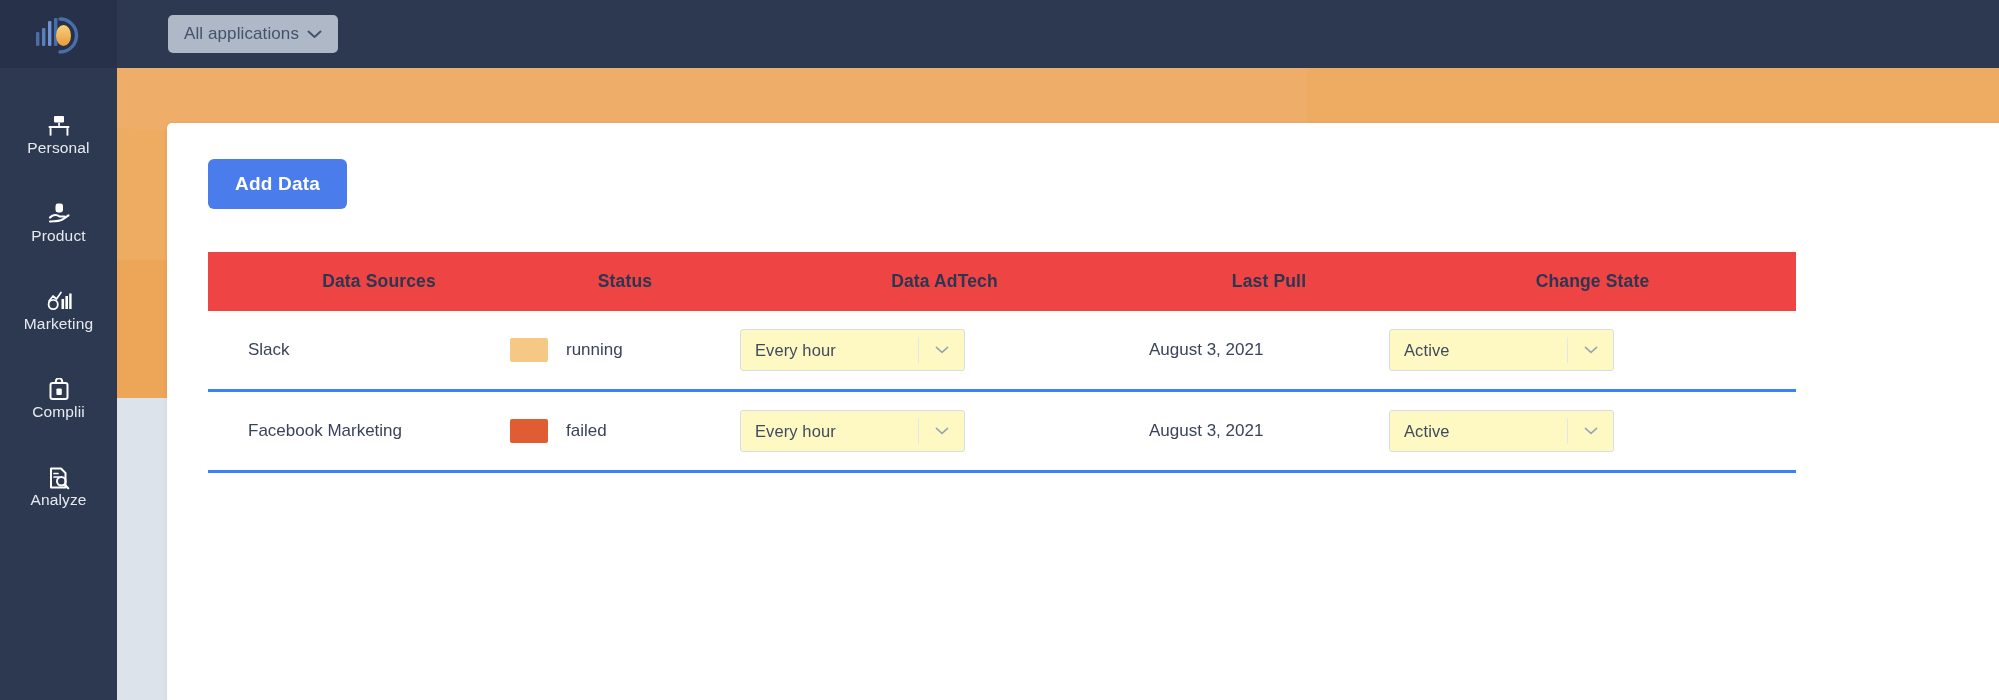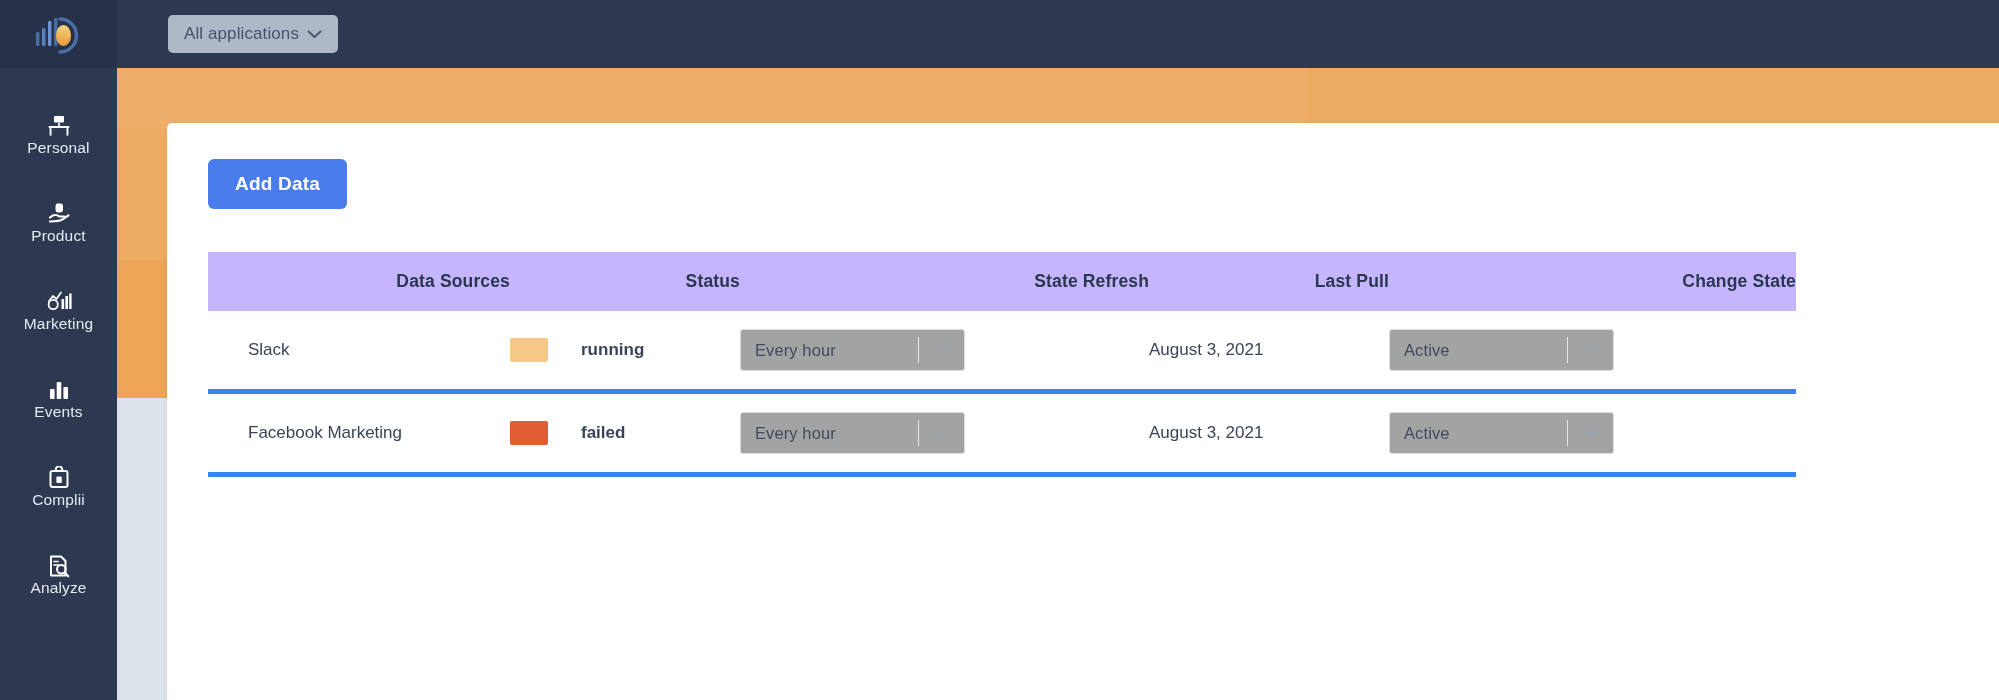--- a/index.html
+++ b/index.html
@@ -146,59 +146,59 @@
   }
 
   
   table.dt {
     margin-top: 43px;
     width: 1588px;
     border-collapse: collapse;
     table-layout: fixed;
   }
   table.dt thead th {
-    background: #c4b5fd;
-    text-align: right;
+    background: #ef4444;
+    text-align: center;
     font-size: 17.5px;
     font-weight: bold;
     color: #2b3650;
     padding: 19px 0 19px 0;
     letter-spacing: .15px;
   }
   table.dt thead th:first-child { padding-left: 40px; }
   table.dt tbody td {
-    border-bottom: 5px solid #3b82f6;
+    border-bottom: 3px solid #3b82f6;
     font-size: 17px;
     color: #3a4459;
     padding: 18px 0;
     height: 71px;
     vertical-align: middle;
   }
   table.dt tbody td:first-child { padding-left: 40px; }
   .col-src    { width: 302px; }
   .col-status { width: 230px; }
   .col-ref    { width: 409px; }
   .col-last   { width: 240px; }
   .col-state  { width: 407px; }
 
-  .status-cell { display: flex; align-items: center; gap: 33px; font-weight: bold; }
+  .status-cell { display: flex; align-items: center; gap: 18px; }
   .status-swatch {
     width: 38px; height: 24px;
     border-radius: 2px;
     flex: 0 0 38px;
   }
   .status-text { font-size: 17px; color: #3a4459; }
 
   
   .sel {
     width: 225px;
     height: 42px;
     border: 1px solid #d8dde5;
     border-radius: 3px;
-    background: #a3a3a3;
+    background: #fef9c3;
     display: flex;
     align-items: stretch;
     cursor: pointer;
     user-select: none;
   }
   .sel-value {
     flex: 1;
     display: flex;
     align-items: center;
     padding-left: 14px;
@@ -285,30 +285,20 @@
           <path d="M3 11 L7 6 L10.5 9 L15 2.5" fill="none" stroke="#fff" stroke-width="1.7" stroke-linecap="round" stroke-linejoin="round"></path>
           <circle cx="7.2" cy="14.5" r="4.6" fill="none" stroke="#fff" stroke-width="1.8"></circle>
           <rect x="15.5" y="9" width="2.6" height="10" fill="#fff"></rect>
           <rect x="19.4" y="6" width="2.6" height="13" fill="#fff"></rect>
           <rect x="23.2" y="3.5" width="2.4" height="15.5" fill="#fff"></rect>
         </svg>
       </span>
       <span class="nav-label">Marketing</span>
     </div>
 
-    <div class="nav-item">
-      <span class="nav-icon">
-        <svg width="26" height="24" viewBox="0 0 26 24">
-          <rect x="4" y="11" width="4.6" height="10" rx="1" fill="#fff"></rect>
-          <rect x="10.7" y="4" width="4.6" height="17" rx="1" fill="#fff"></rect>
-          <rect x="17.4" y="9" width="4.6" height="12" rx="1" fill="#fff"></rect>
-        </svg>
-      </span>
-      <span class="nav-label">Events</span>
-    </div>
 
 
     <div class="nav-item">
       <span class="nav-icon">
         <svg width="26" height="24" viewBox="0 0 26 24">
           <rect x="4.5" y="5" width="17" height="16" rx="2" fill="none" stroke="#fff" stroke-width="2"></rect>
           <path d="M9.8 5 V3.4 A3.2 3.2 0 0 1 16.2 3.4 V5" fill="none" stroke="#fff" stroke-width="2" stroke-linecap="round"></path>
           <rect x="10.4" y="10.5" width="5.4" height="6.5" rx="1.1" fill="#fff"></rect>
         </svg>
       </span>
@@ -338,21 +328,21 @@
           <col class="col-src">
             <col class="col-status">
             <col class="col-ref">
             <col class="col-last">
             <col class="col-state">
         </colgroup>
         <thead>
           <tr>
             <th>Data Sources</th>
             <th>Status</th>
-            <th>State Refresh</th>
+            <th>Data AdTech</th>
             <th>Last Pull</th>
             <th>Change State</th>
           </tr>
         </thead>
         <tbody>
 
           <tr>
             <td>Slack</td>
             <td>
               <div class="status-cell">

